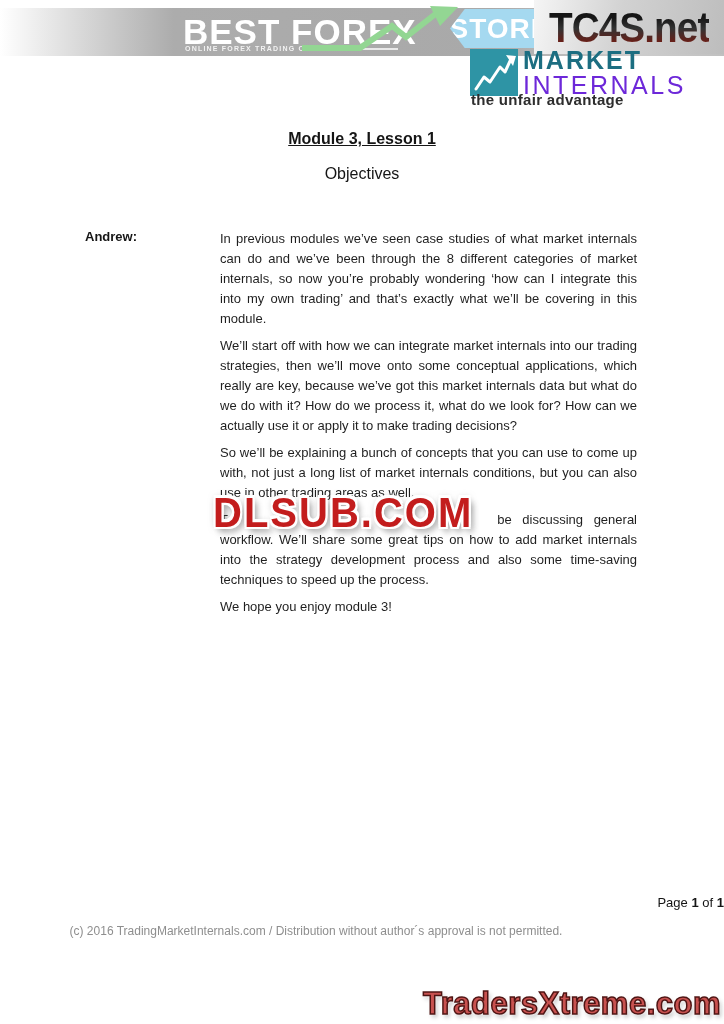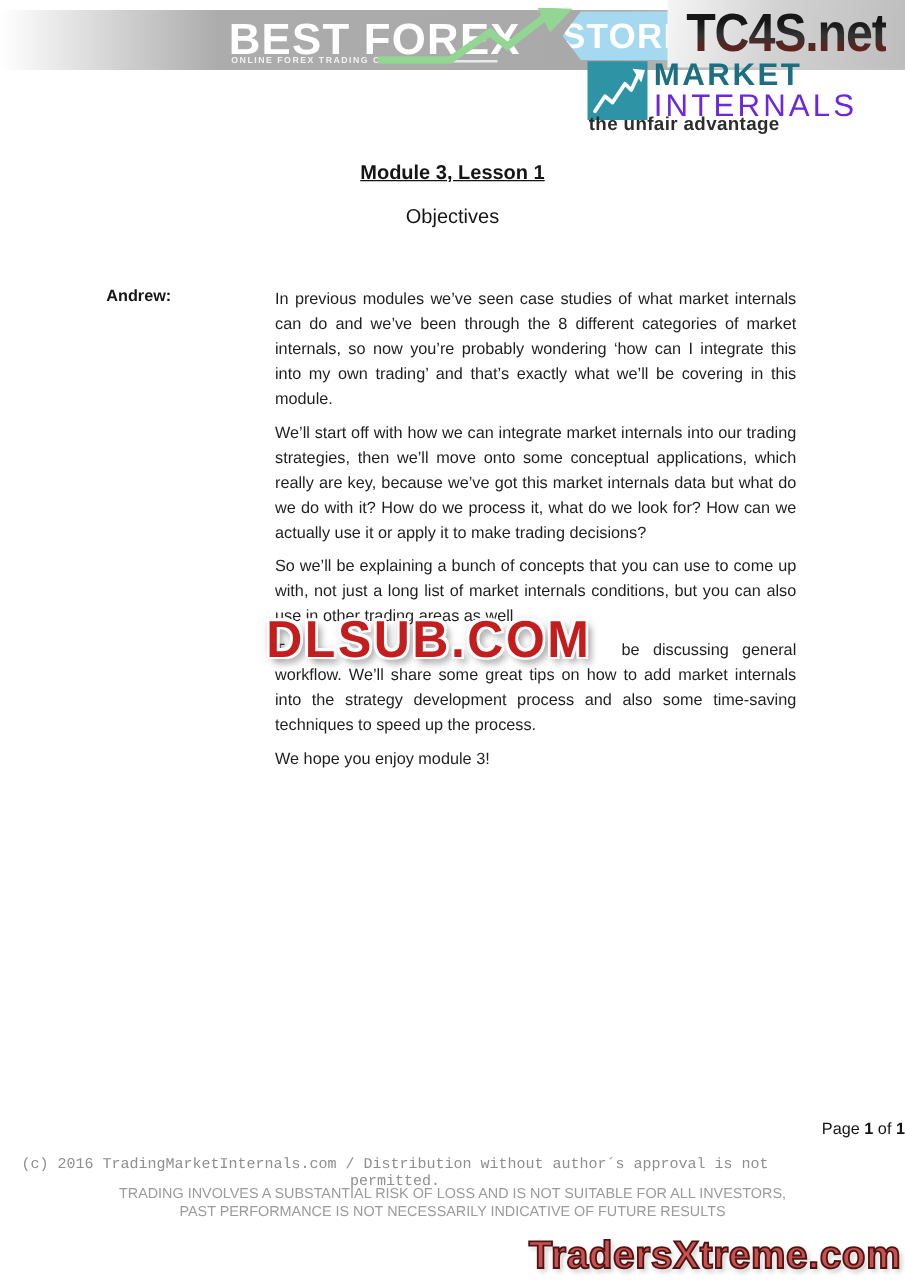--- a/index.html
+++ b/index.html
@@ -98,21 +98,21 @@
     text-shadow: 0 0 3px #ffffff, 0 0 6px #ffffff, 2px 3px 4px rgba(80,80,80,0.45);
   }
 
   
   .page-num {
     position:absolute; top:895px; left:0; width:724px; text-align:right;
     font-size:13px; color:#151515;
   }
   .copyright {
     position:absolute; top:924px; left:0; width:632px; text-align:center;
-    font-size:12px; color:#8e8e8e;font-family:Liberation Mono, monospace;
+    font-size:12px; color:#8e8e8e;
   }
   .disclaimer {
     position:absolute; top:948px; left:0; width:724px; text-align:center;
     font-size:11.5px; color:#9b9b9b; line-height:15px;
   }
 </style>
 </head>
 <body>
 
 <div class="page">
@@ -171,18 +171,14 @@
   <div class="dlsub">DLSUB.COM</div>
   <div class="traders">TradersXtreme.com</div>
 
   <div class="page-num">
     <span>Page</span>
     <b>1</b>
     <span>of</span>
     <b>1</b>
   </div>
   <div class="copyright">(c) 2016 TradingMarketInternals.com / Distribution without author´s approval is not permitted.</div>
-  <div class="disclaimer">
-    <div>TRADING INVOLVES A SUBSTANTIAL RISK OF LOSS AND IS NOT SUITABLE FOR ALL INVESTORS,</div>
-    <div>PAST PERFORMANCE IS NOT NECESSARILY INDICATIVE OF FUTURE RESULTS</div>
-  </div>
 
 </div>
 
 </body></html>

